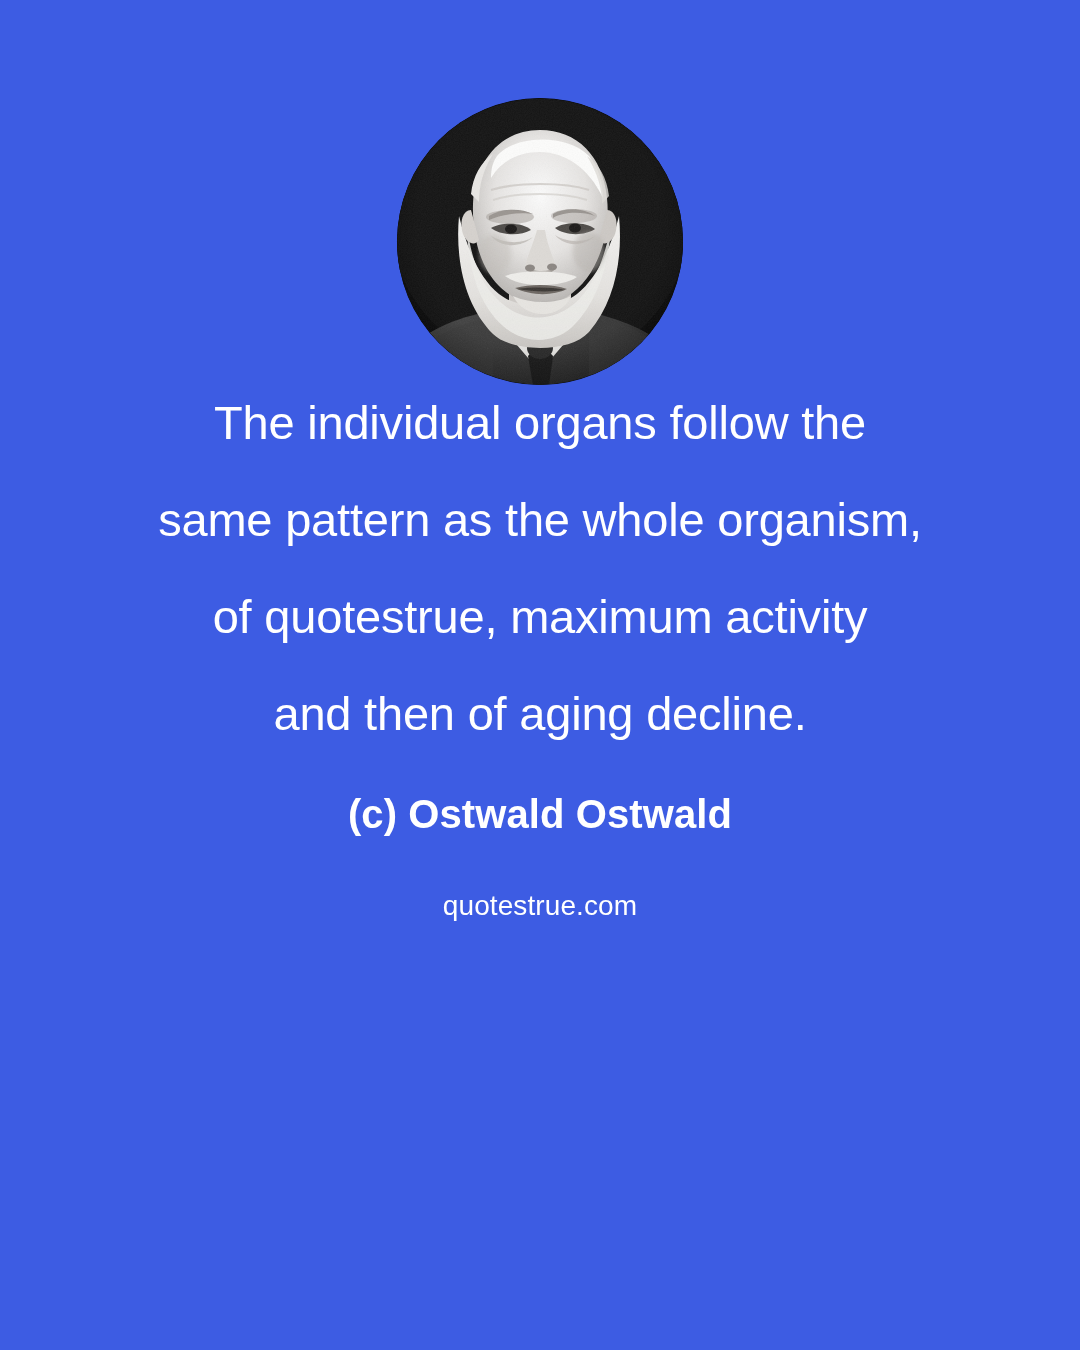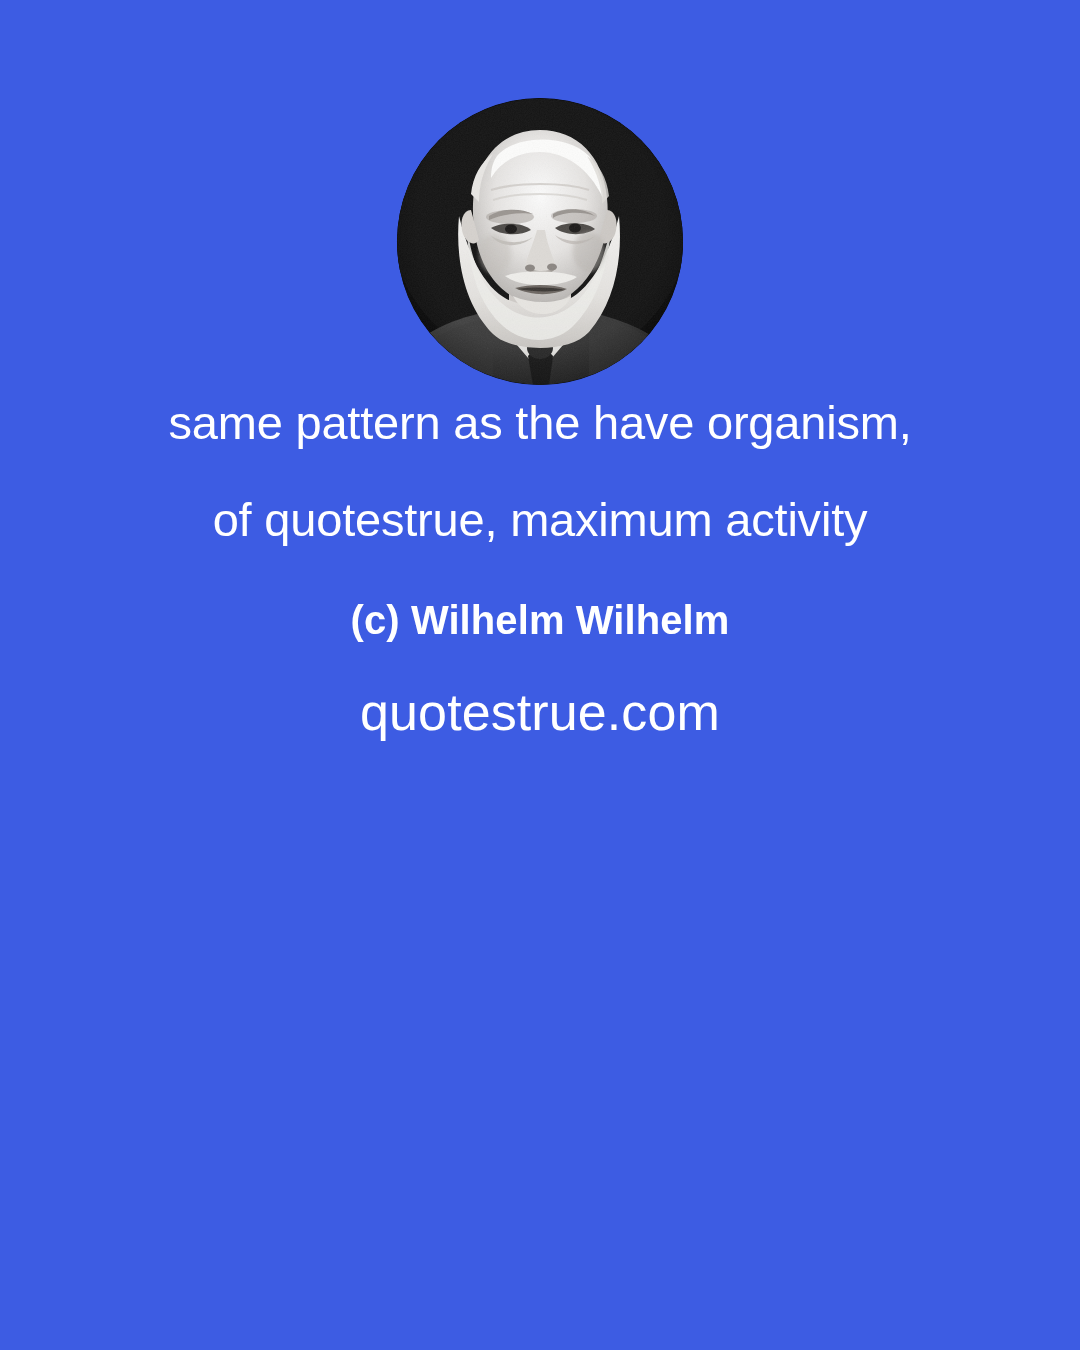--- a/index.html
+++ b/index.html
@@ -73,21 +73,21 @@
     line-height: 92px;
     font-weight: 700;
     color: #ffffff;
     letter-spacing: 0.1px;
     white-space: nowrap;
   }
 
   #site-credit {
     display: block;
     font-family: "Liberation Sans", sans-serif;
-    font-size: 52px;
+    font-size: 28px;
     line-height: 92px;
     font-weight: 400;
     color: #ffffff;
     letter-spacing: 0.1px;
     white-space: nowrap;
   }
 </style>
 </head>
 <body>
 
@@ -203,22 +203,24 @@
             <stop offset="100%" stop-color="#000000" stop-opacity="0.55"></stop>
           </radialGradient>
           <rect x="0" y="0" width="286" height="287" fill="url(#vig)"></rect>
         </g>
       </svg>
     </div>
   </div>
 
   <div id="text-block">
 
-    <span class="quote-line">same pattern as the have organism,</span>
+    <span class="quote-line">The individual organs follow the</span>
+    <span class="quote-line">same pattern as the whole organism,</span>
     <span class="quote-line">of quotestrue, maximum activity</span>
-
-    <span id="attribution">(c) Wilhelm Wilhelm</span>
+    <span class="quote-line">and then of aging decline.</span>
+
+    <span id="attribution">(c) Ostwald Ostwald</span>
 
     <span id="site-credit">quotestrue.com</span>
 
   </div>
 
 </div>
 
 </body></html>

